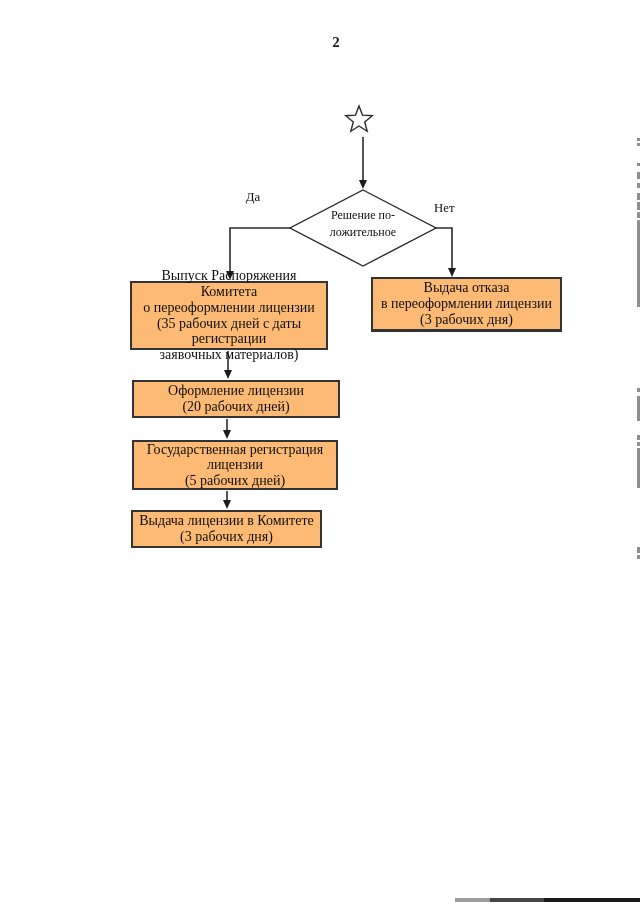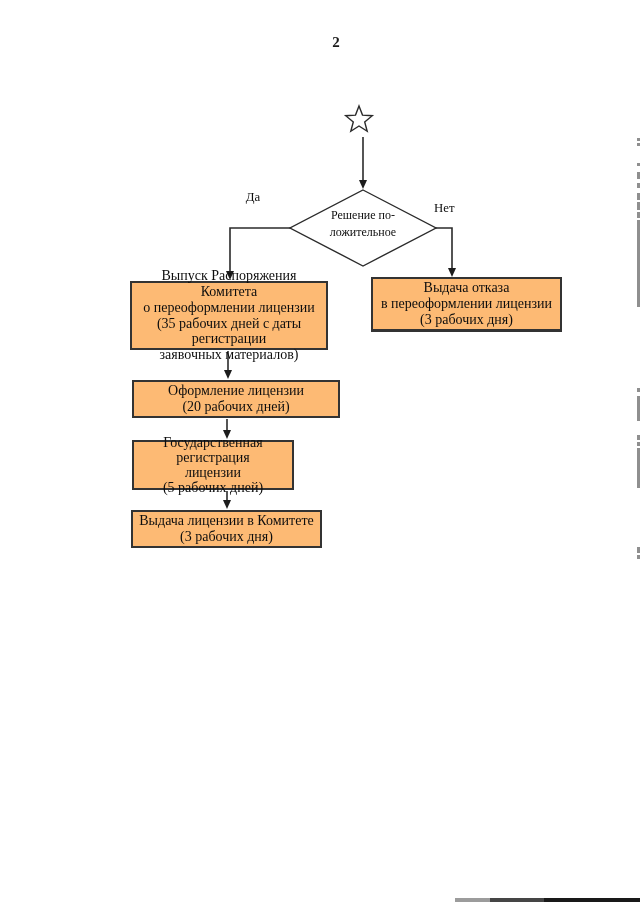--- a/index.html
+++ b/index.html
@@ -16,21 +16,21 @@
   .flow-box{
     border:2px solid #333;background:#fdba74;
     display:flex;align-items:center;justify-content:center;
     text-align:center;white-space:pre-line;
     font-size:14px;line-height:15.8px;color:#0e0e0e;
     box-sizing:border-box;font-weight:500;
   }
   #box-issue-order{left:130px;top:281px;width:198px;height:69px;}
   #box-refusal{left:371px;top:277px;width:191px;height:55px;border-width:2px 2px 3px 2px;}
   #box-formalize{left:132px;top:380px;width:208px;height:38px;}
-  #box-state-reg{left:132px;top:440px;width:162px;height:50px;line-height:15.2px;}
+  #box-state-reg{left:132px;top:440px;width:206px;height:50px;line-height:15.2px;}
   #box-issue-license{left:131px;top:510px;width:191px;height:38px;}
   #decision-label{
     left:301px;top:207px;width:124px;height:42px;
     text-align:center;white-space:pre-line;
     font-size:12px;line-height:16.5px;color:#0e0e0e;
   }
   .branch-label{font-size:12.8px;color:#0e0e0e;}
   #label-yes{left:238px;top:190px;width:30px;text-align:center;}
   #label-no{left:434px;top:201px;width:32px;text-align:left;}
   .scan-mark{position:absolute;left:637px;width:3px;background:#8f8f8f;}

